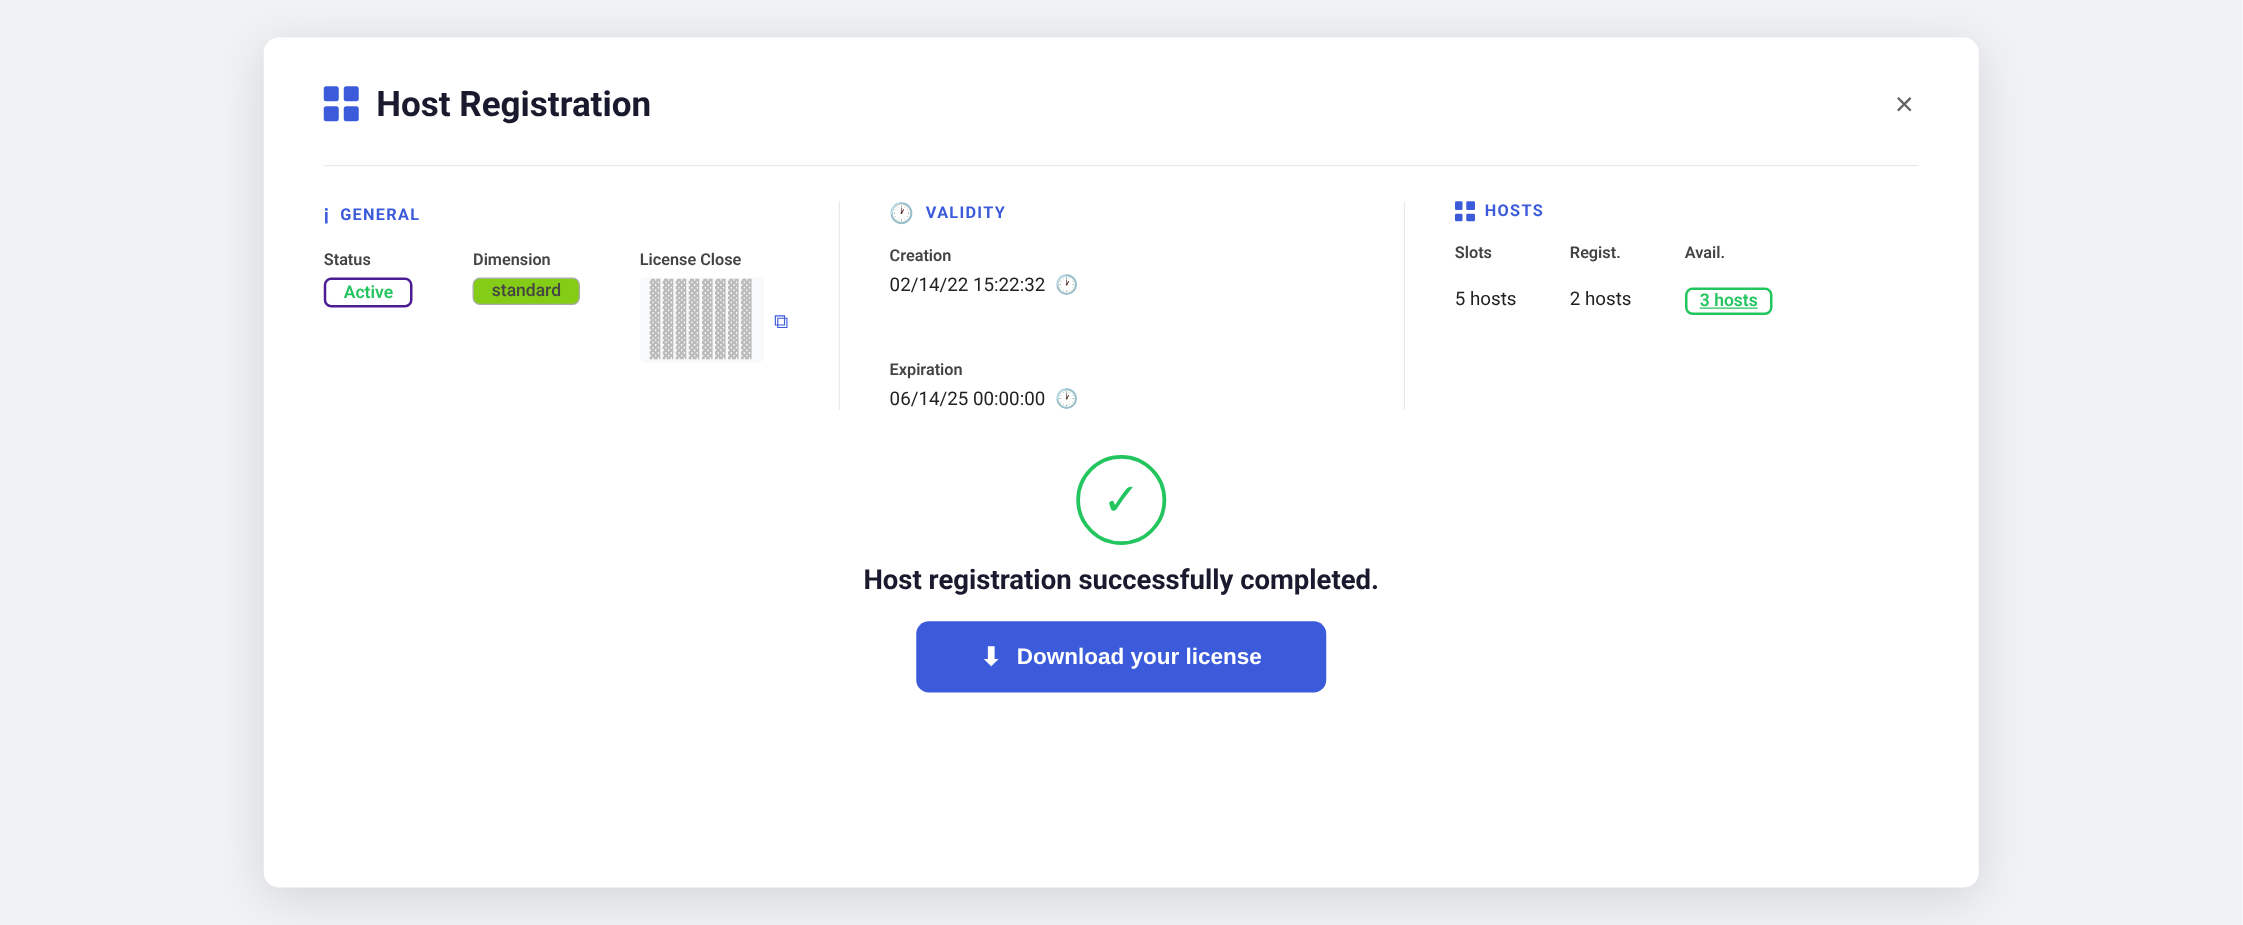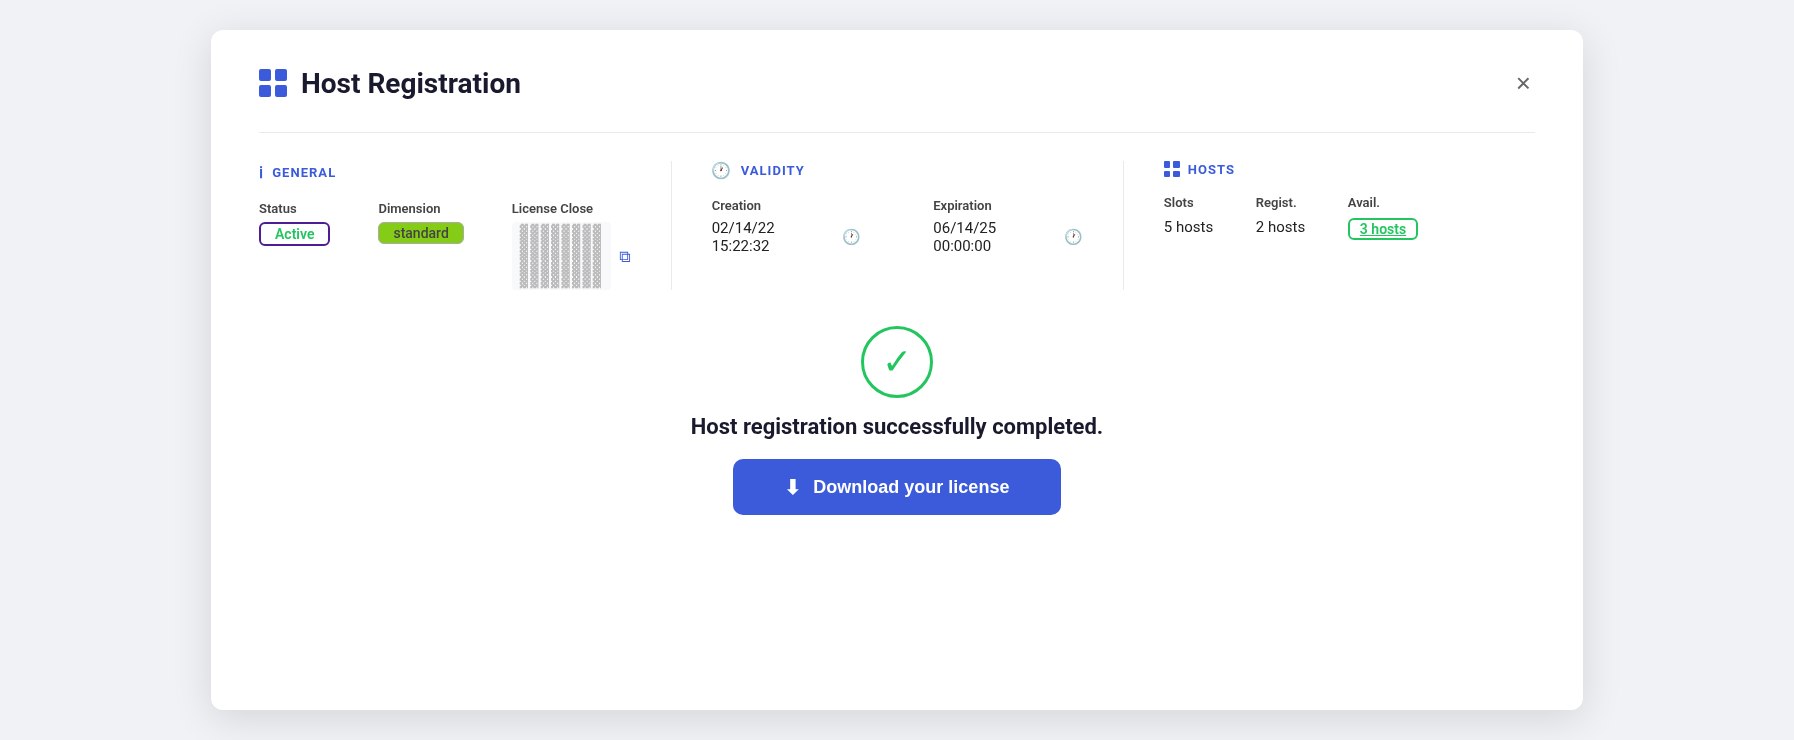--- a/index.html
+++ b/index.html
@@ -139,21 +139,22 @@
       padding: 2px 8px;
       font-family: monospace;
     }
     .copy-icon {
       color: #3b5bdb;
       font-size: 16px;
       cursor: pointer;
     }
     .validity-fields {
       display: flex;
-      gap: 72px;
+      gap: 52px;
+      flex-direction: column;
     }
     .date-value-row {
       display: flex;
       align-items: center;
       gap: 8px;
       font-size: 15px;
       color: #222;
     }
     .clock-icon {
       color: #3b5bdb;
@@ -360,21 +361,21 @@
       </div>
       <div class="hosts-section">
 
 
         <div>
           <div class="hosts-stat-labels">
             <span class="hosts-stat-label">Slots</span>
             <span class="hosts-stat-label">Regist.</span>
             <span class="hosts-stat-label">Avail.</span>
           </div>
-          <div class="hosts-stat-values" style="margin-top:8px;justify-content:space-between;">
+          <div class="hosts-stat-values" style="margin-top:20px;justify-content:space-between;">
             <span class="hosts-stat-value">5 hosts</span>
             <span class="hosts-stat-value">2 hosts</span>
             <span class="avail-badge">3 hosts</span>
           </div>
         </div>
       </div>
     </div>
   </div>
 
   <div class="success-area">

